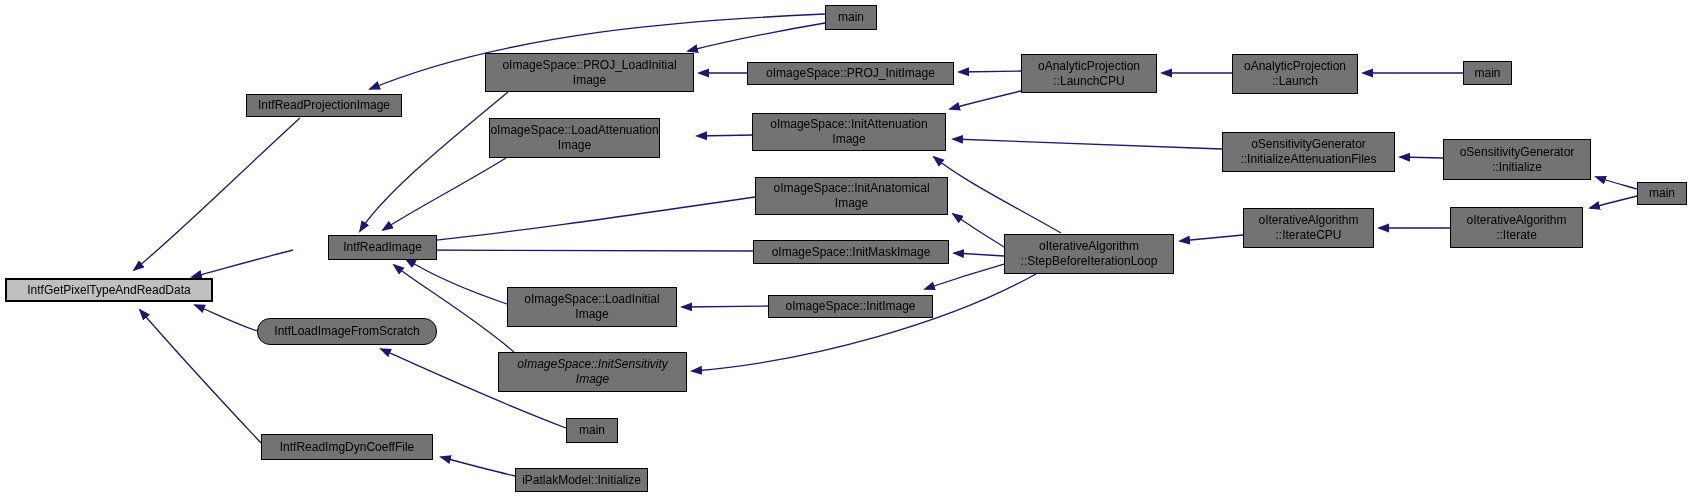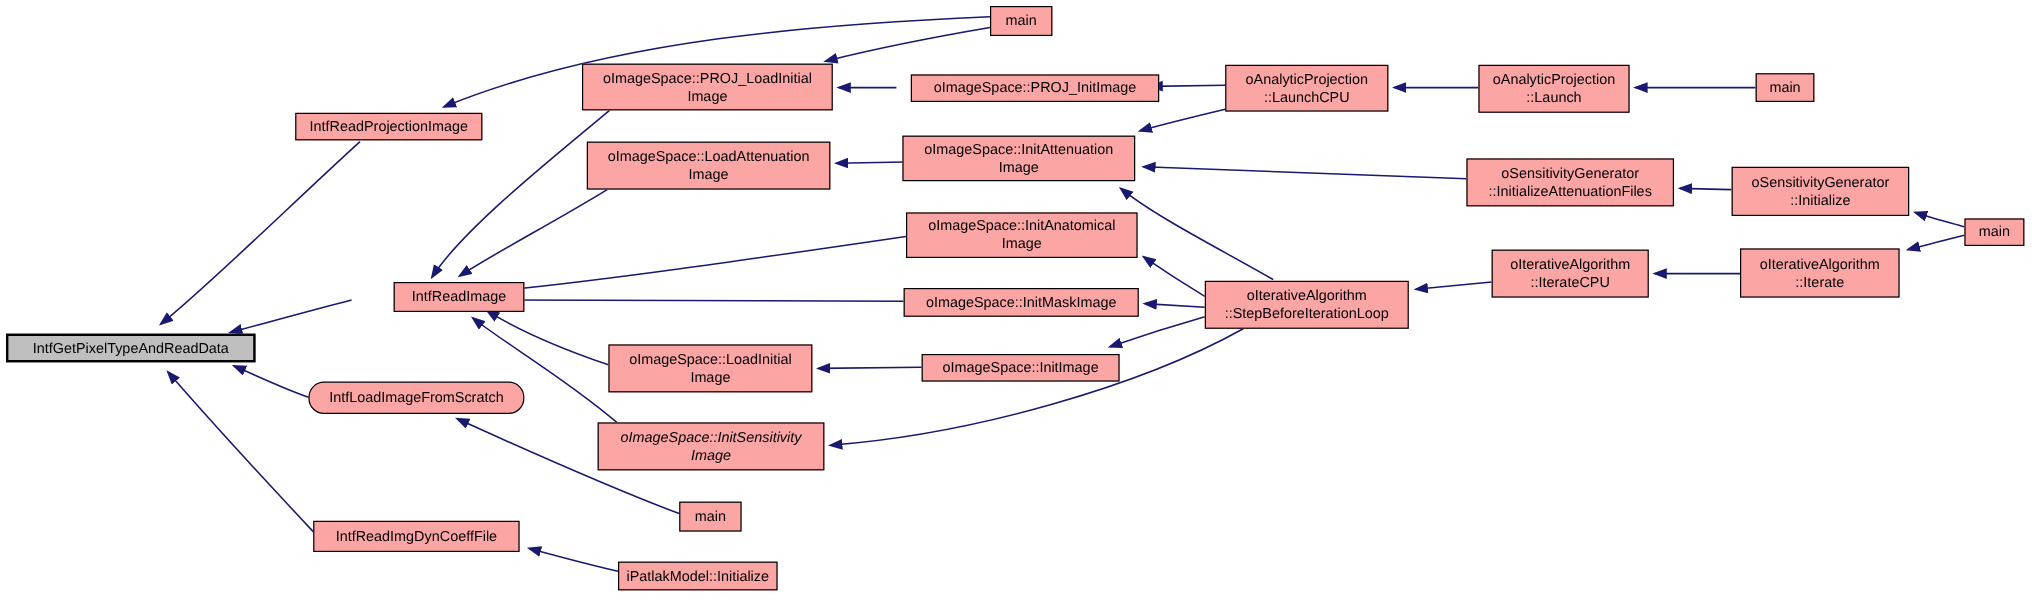--- a/index.html
+++ b/index.html
@@ -7,21 +7,21 @@
     position:relative;
     width:1693px;height:500px;
     background:#ffffff;
     font-family:"Liberation Sans","DejaVu Sans",sans-serif;
     overflow:hidden;
   }
   #edges-svg{position:absolute;left:0;top:0;pointer-events:none;}
   .node{
     position:absolute;
     box-sizing:border-box;
-    background:#fca5a5;
+    background:#737373;
     border:1px solid #000000;
     color:#000000;
     font-size:12px;
     line-height:15px;
     display:flex;
     align-items:center;
     justify-content:center;
     text-align:center;
     white-space:pre-line;
     cursor:pointer;
@@ -78,29 +78,29 @@
   </svg>
   <div id="node-layer">
       <div class="node root" style="left: 5px; top: 278px; width: 208px; height: 24px;">IntfGetPixelTypeAndReadData</div>
       <div class="node" style="left: 246px; top: 94px; width: 156px; height: 23px;">IntfReadProjectionImage</div>
       <div class="node" style="left: 293px; top: 235px; width: 109px; height: 25px; margin-left: 35px;">IntfReadImage</div>
       <div class="node" style="left: 257px; top: 318px; width: 180px; height: 27px; border-radius: 13px;">IntfLoadImageFromScratch</div>
       <div class="node" style="left: 261px; top: 434px; width: 172px; height: 26px;">IntfReadImgDynCoeffFile</div>
       <div class="node" style="left: 825px; top: 5px; width: 52px; height: 25px;">main</div>
       <div class="node" style="left: 485px; top: 53px; width: 209px; height: 39px;">oImageSpace::PROJ_LoadInitial
 Image</div>
-      <div class="node" style="left: 489px; top: 118px; width: 203px; height: 40px; text-align: center;">oImageSpace::LoadAttenuation
+      <div class="node" style="left: 489px; top: 118px; width: 171px; height: 40px; text-align: center;">oImageSpace::LoadAttenuation
 Image</div>
       <div class="node" style="left: 507px; top: 287px; width: 170px; height: 40px;">oImageSpace::LoadInitial
 Image</div>
       <div class="node" style="left: 498px; top: 352px; width: 189px; height: 40px; font-style: italic;">oImageSpace::InitSensitivity
 Image</div>
       <div class="node" style="left: 566px; top: 418px; width: 52px; height: 25px;">main</div>
       <div class="node" style="left: 515px; top: 468px; width: 133px; height: 24px;">iPatlakModel::Initialize</div>
-      <div class="node" style="left: 747px; top: 62px; width: 207px; height: 23px; margin-left: 12px;">oImageSpace::PROJ_InitImage</div>
+      <div class="node" style="left: 747px; top: 62px; width: 207px; height: 23px;">oImageSpace::PROJ_InitImage</div>
       <div class="node" style="left: 752px; top: 113px; width: 194px; height: 38px;">oImageSpace::InitAttenuation
 Image</div>
       <div class="node" style="left: 755px; top: 177px; width: 193px; height: 38px;">oImageSpace::InitAnatomical
 Image</div>
       <div class="node" style="left: 753px; top: 240px; width: 196px; height: 24px;">oImageSpace::InitMaskImage</div>
       <div class="node" style="left: 768px; top: 295px; width: 165px; height: 23px;">oImageSpace::InitImage</div>
       <div class="node" style="left: 1021px; top: 54px; width: 136px; height: 39px;">oAnalyticProjection
 ::LaunchCPU</div>
       <div class="node" style="left: 1004px; top: 234px; width: 170px; height: 40px;">oIterativeAlgorithm
 ::StepBeforeIterationLoop</div>

